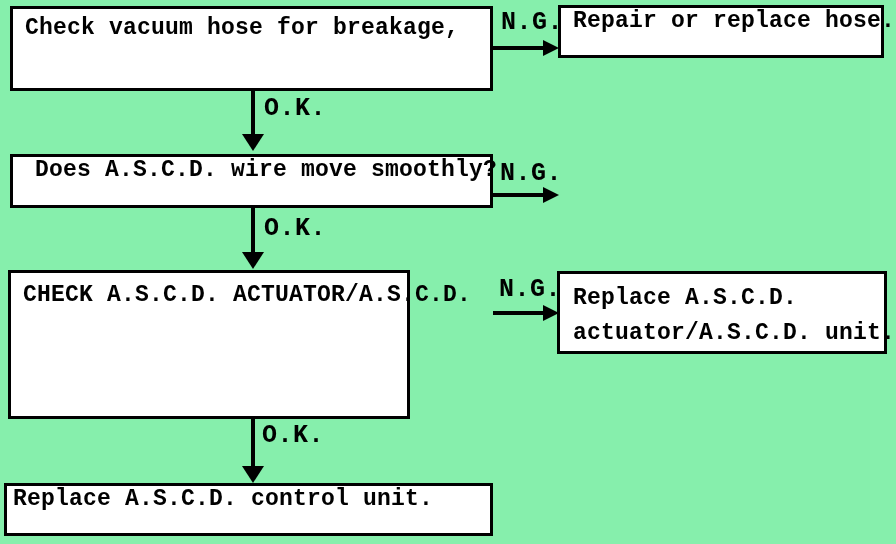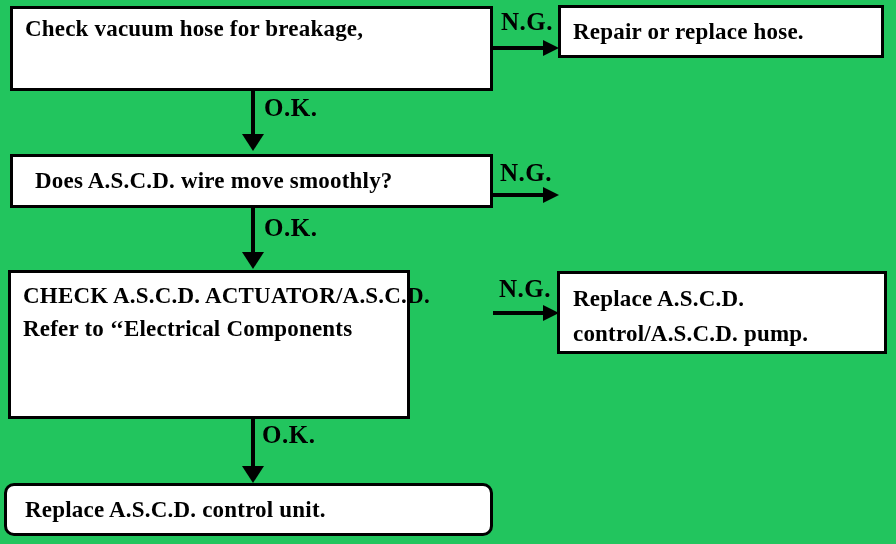--- a/index.html
+++ b/index.html
@@ -4,47 +4,47 @@
 <style>
   html, body {
     margin: 0;
     padding: 0;
     background: #ffffff;
   }
   .canvas {
     position: relative;
     width: 896px;
     height: 544px;
-    background: #22c55e;
-    font-family: Liberation Serif, serif;
+    background: #86efac;
+    font-family: Liberation Mono, monospace;
     color: #000000;
     overflow: hidden;
   }
   .box {
     position: absolute;
     box-sizing: border-box;
     border: 3px solid #000000;
     background: #ffffff;
     font-size: 23px;
     font-weight: 700;
     letter-spacing: 0.2px;
     display: flex;
     flex-direction: column;
     justify-content: flex-start;
   }
-  .box.vcenter { justify-content: center; }
+  .box.vcenter { }
   .ln { white-space: nowrap; }
 
   
   #b1 { left: 10px;  top: 6px;   width: 483px; height: 85px;  padding: 5px 10px 0 12px; }
   #b1 .ln { line-height: 29px; }
   #b2 { left: 10px;  top: 154px; width: 483px; height: 54px;  padding-left: 22px; }
   #b3 { left: 8px;   top: 270px; width: 402px; height: 149px; padding: 6px 10px 0 12px; }
   #b3 .ln { line-height: 33px; }
-  #b4 { left: 4px;   top: 483px; width: 489px; height: 53px;  padding-left: 18px; border-radius: 10px; }
+  #b4 { left: 4px;   top: 483px; width: 489px; height: 53px;  padding-left: 6px; }
 
   
   #r1 { left: 558px; top: 5px;   width: 326px; height: 53px;  padding-left: 12px; }
   #r2 { left: 558px; top: 154px; width: 323px; height: 56px;  padding-left: 12px; }
   #r3 { left: 557px; top: 271px; width: 330px; height: 83px;  padding: 7px 6px 0 13px; }
   #r3 .ln { line-height: 35px; }
 
   
   .vline {
     position: absolute;
@@ -125,28 +125,27 @@
   <div class="lbl" id="ng2">N.G.</div>
   <div class="hline" id="h2"></div>
   <div class="arrow-right" id="ha2"></div>
 
   <div class="lbl" id="ok2">O.K.</div>
   <div class="vline" id="v2"></div>
   <div class="arrow-down" id="a2"></div>
 
   <div class="box" id="b3">
     <div class="ln">CHECK A.S.C.D. ACTUATOR/A.S.C.D.</div>
-    <div class="ln">Refer to ‘‘Electrical Components</div>
   </div>
   <div class="lbl" id="ng3">N.G.</div>
   <div class="hline" id="h3"></div>
   <div class="arrow-right" id="ha3"></div>
   <div class="box" id="r3">
     <div class="ln">Replace A.S.C.D.</div>
-    <div class="ln">control/A.S.C.D. pump.</div>
+    <div class="ln">actuator/A.S.C.D. unit.</div>
   </div>
 
   <div class="lbl" id="ok3">O.K.</div>
   <div class="vline" id="v3"></div>
   <div class="arrow-down" id="a3"></div>
 
   <div class="box vcenter" id="b4">
     <div class="ln">Replace A.S.C.D. control unit.</div>
   </div>
 

